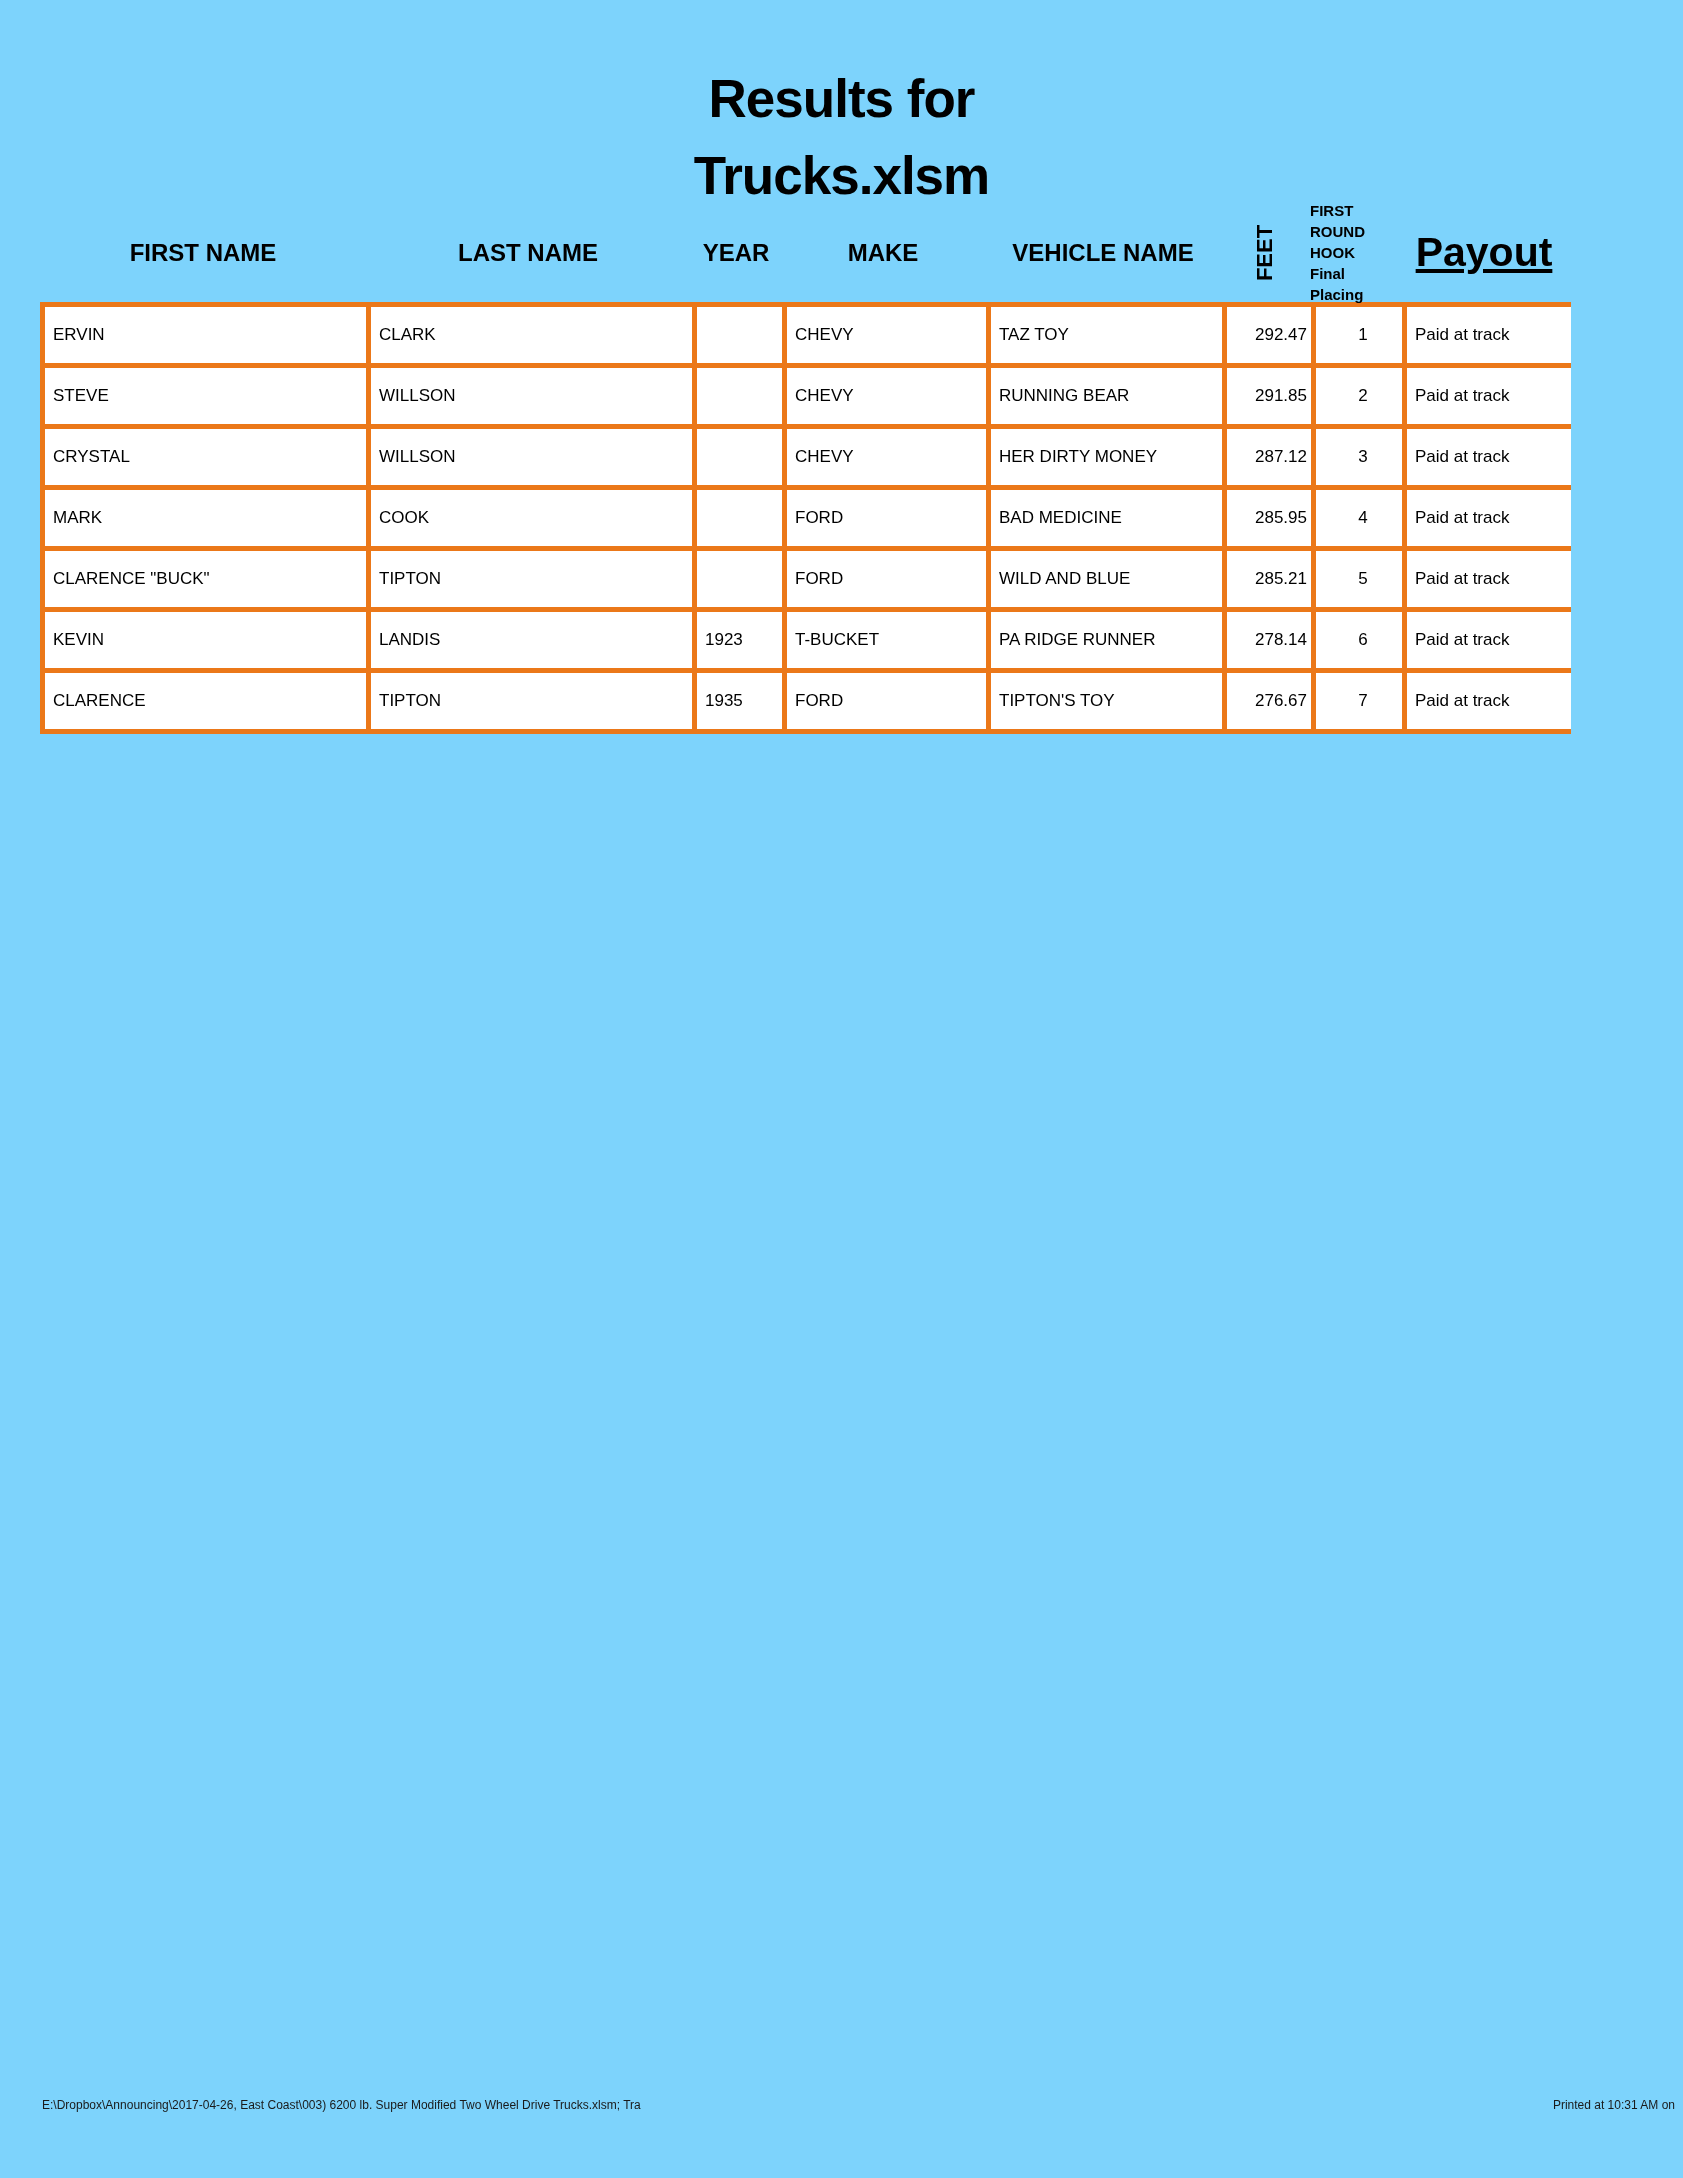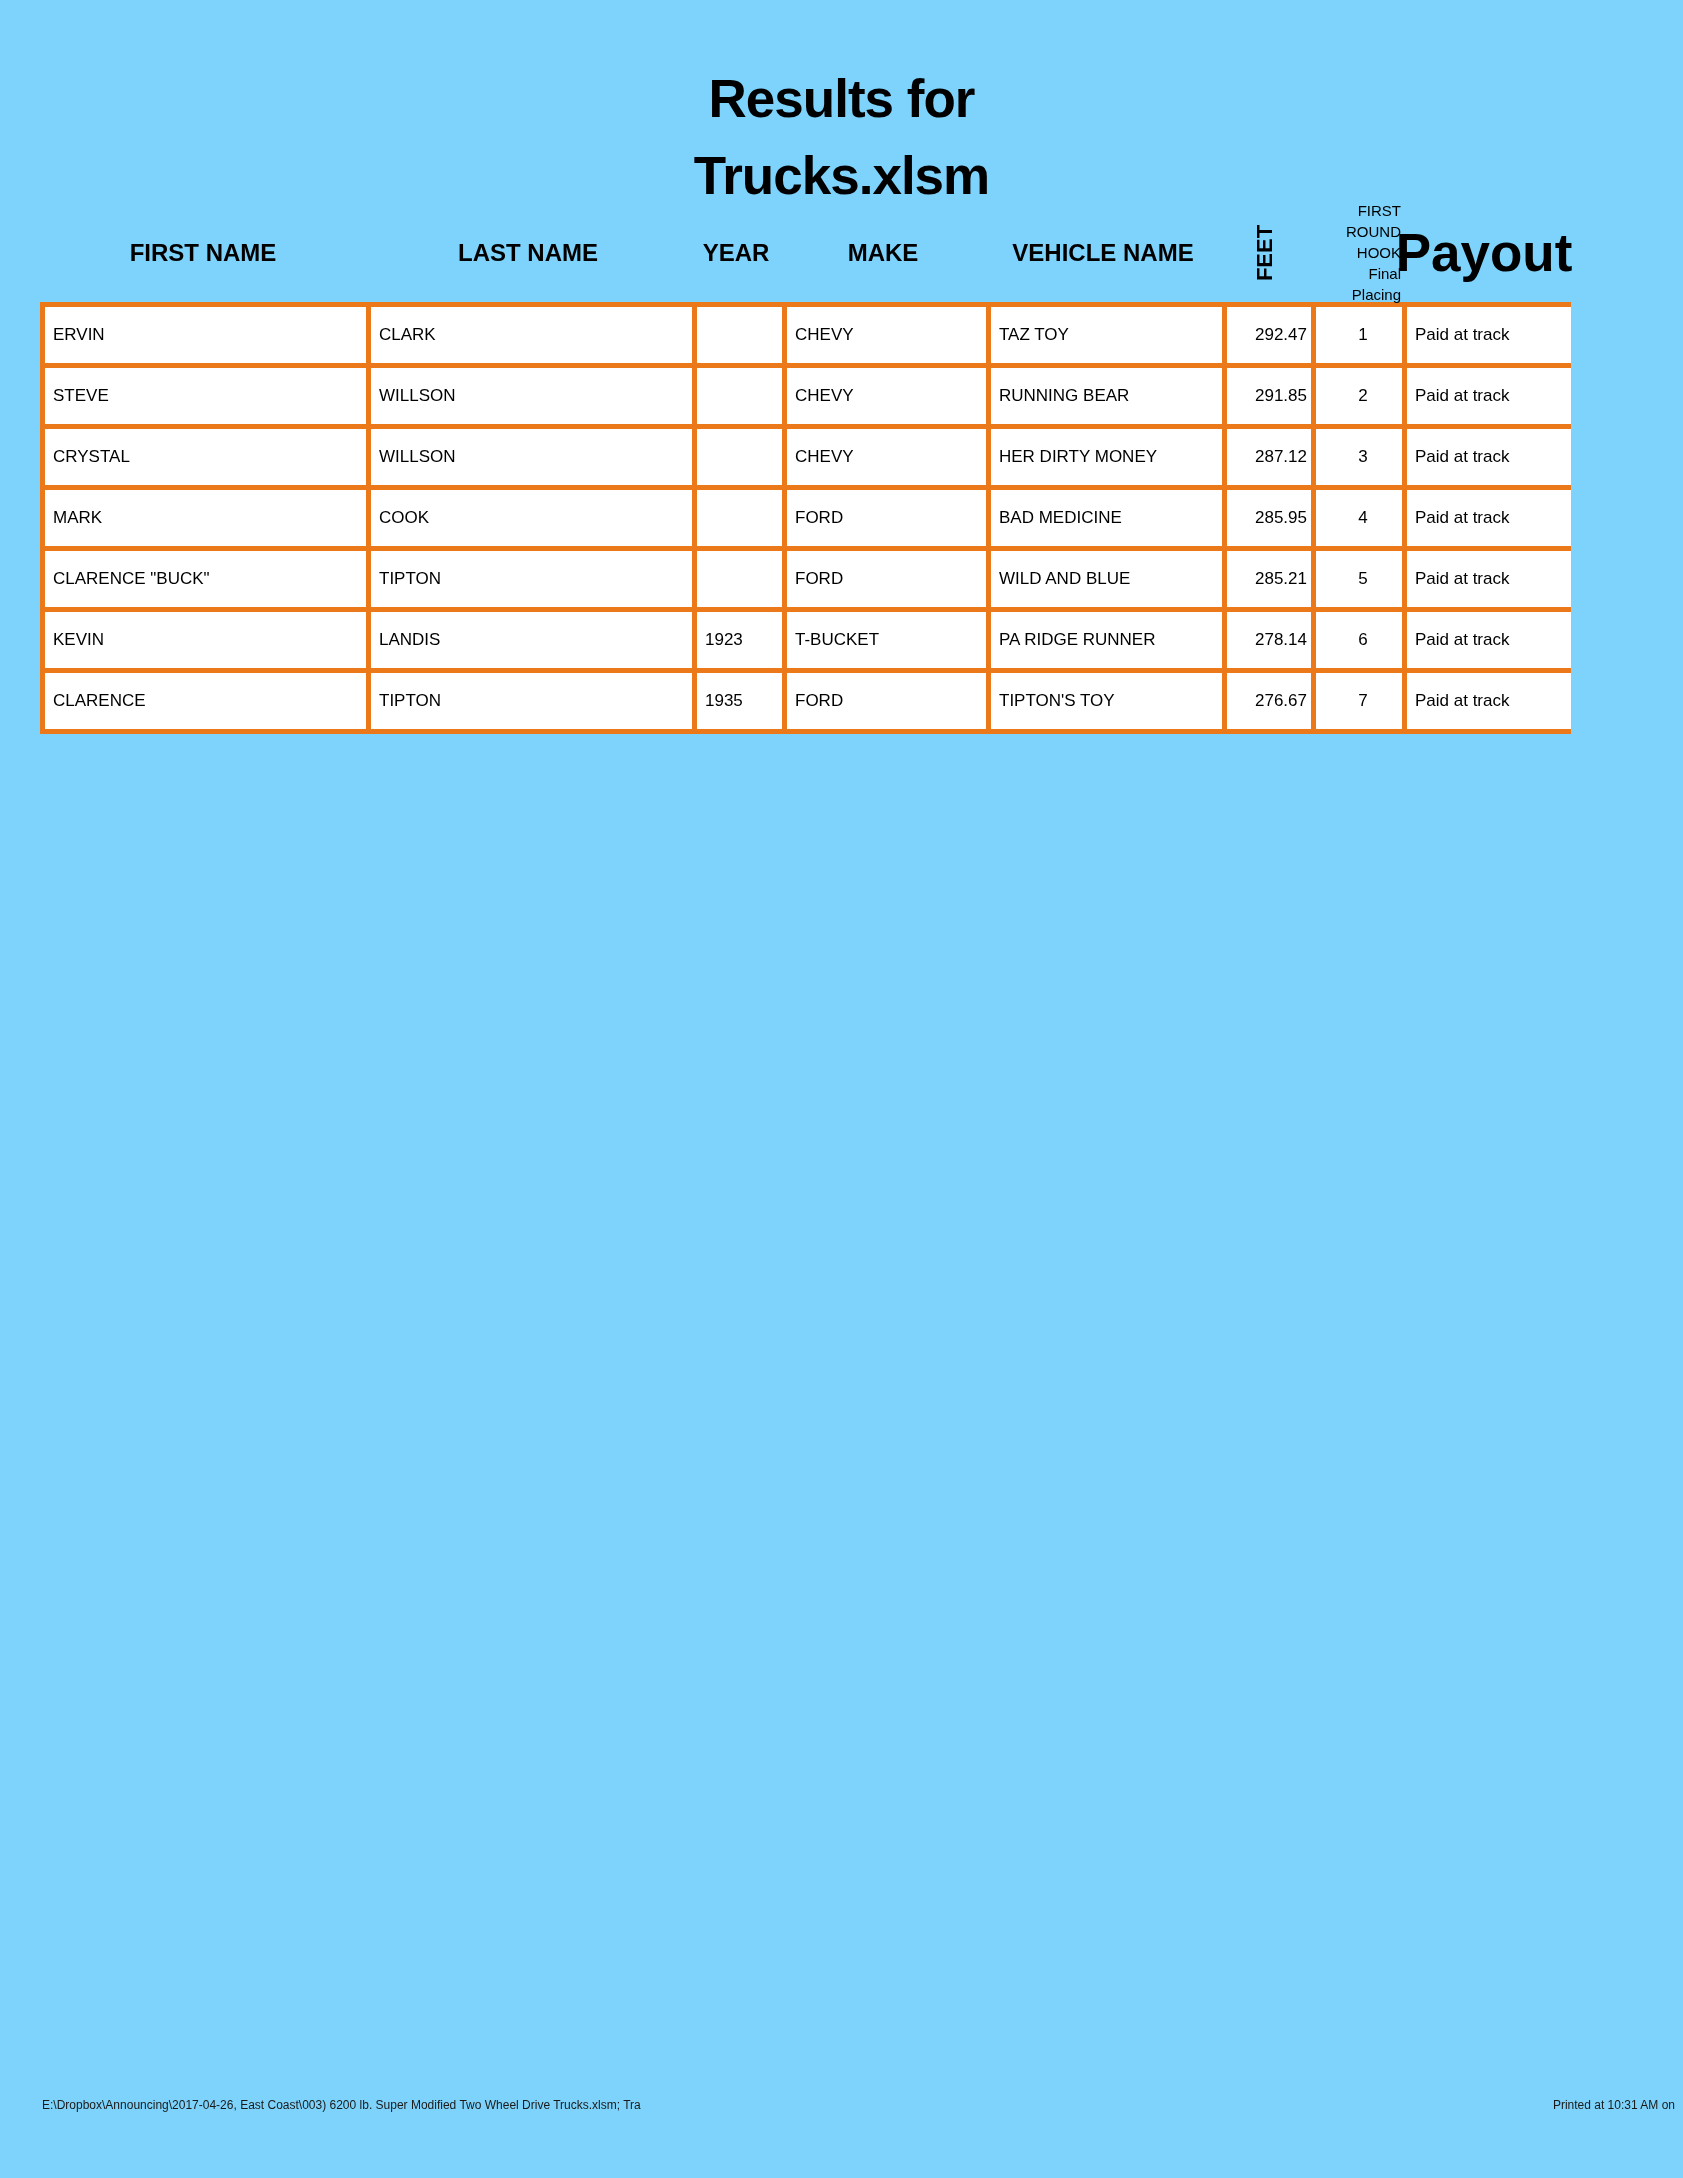--- a/index.html
+++ b/index.html
@@ -41,39 +41,39 @@
     font-weight: bold;
     font-size: 24px;
     z-index: 2;
     white-space: nowrap;
   }
   .h-first   { left: 40px;   width: 326px; }
   .h-last    { left: 365px;  width: 326px; }
   .h-year    { left: 691px;  width: 90px;  }
   .h-make    { left: 781px;  width: 204px; }
   .h-vehicle { left: 985px;  width: 236px; }
-  .h-payout  { left: 1401px; width: 166px; font-size: 53px; }
+  .h-payout  { left: 1401px; width: 166px; font-size: 41px; text-decoration: underline; }
 
   .h-feet {
     left: 1221px; width: 89px;
     top: 208px; height: 89px;
   }
   .h-feet .rotated {
     transform: rotate(-90deg);
     font-weight: bold;
     font-size: 22px;
     letter-spacing: 0px;
   }
 
   .h-placing {
     position: absolute;
     left: 1310px; width: 91px;
     top: 200px;
-    text-align: right;
-    font-weight: normal;
+    text-align: left;
+    font-weight: bold;
     font-size: 15px;
     line-height: 21px;
     z-index: 2;
   }
 
   
   table.results {
     position: absolute;
     left: 40px;
     top: 302px;

